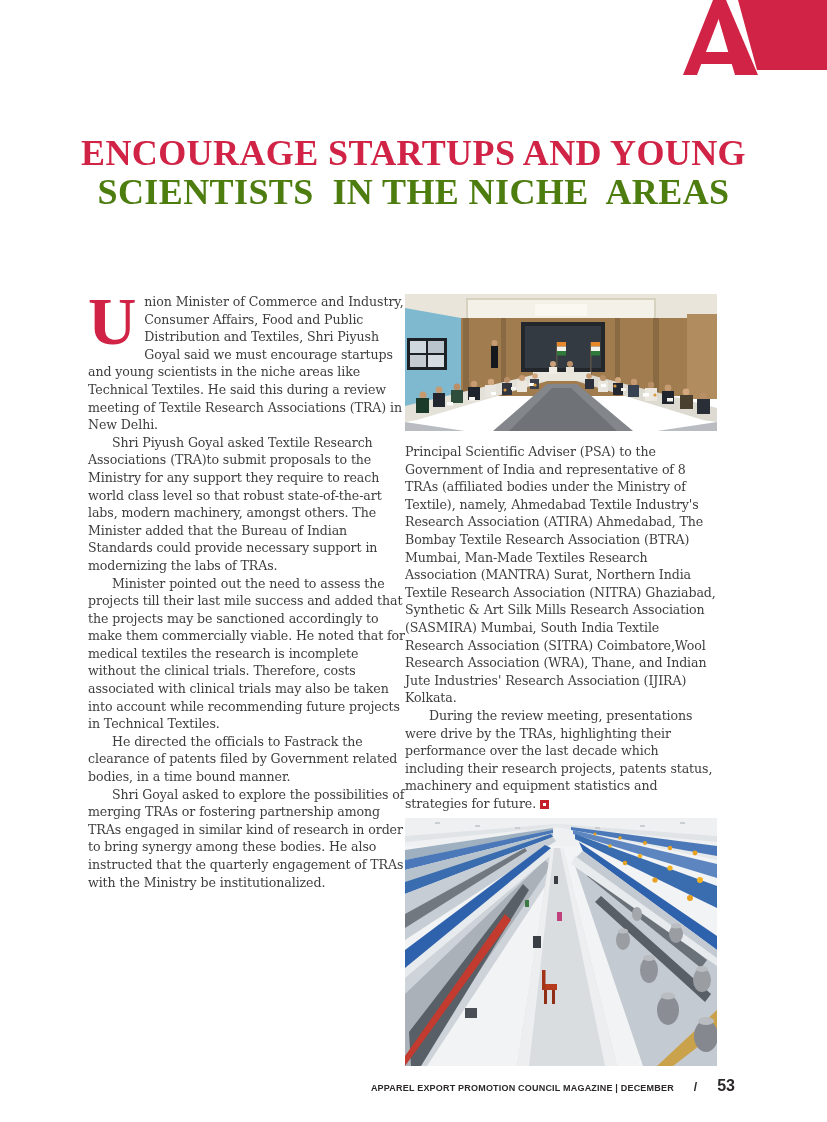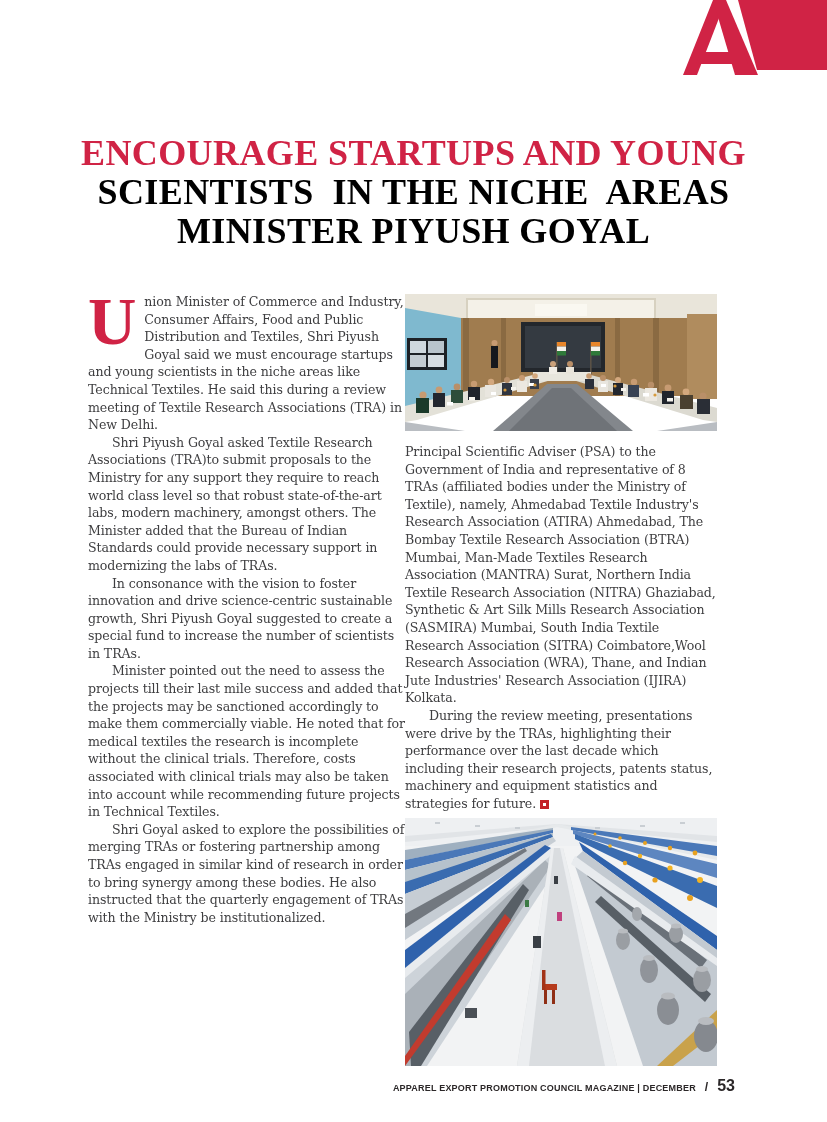--- a/index.html
+++ b/index.html
@@ -23,21 +23,21 @@
     text-align: center;
     font-family: Liberation Serif, serif;
     font-weight: bold;
     font-size: 36px;
     line-height: 39px;
     letter-spacing: 0.4px;
     margin-top: 32px;
   }
   .headline-line { white-space: pre-wrap; }
   .headline-line.accent { color: #d02345; }
-  .headline-line.grey   { color: #000000; }
+  .headline-line.grey   { color: #4d7c0f; }
 
   
   .col { position: absolute; font-size: 12.6px; line-height: 17.6px; color: #3e3e40; letter-spacing: -0.1px; }
   .col-left  { left: 88px;  top: 293px; width: 318px; }
   .col-right { left: 405px; top: 294px; width: 313px; }
   .col p { margin: 0; text-indent: 24px; }
   .col p.no-indent { text-indent: 0; }
 
   .dropcap {
     float: left;
@@ -69,21 +69,21 @@
   .photo { display: block; width: 312px; }
   .photo.meeting { height: 137px; margin-bottom: 12px; }
   .photo.factory { height: 248px; margin-top: 6px; }
 
   
   .footer {
     position: absolute;
     top: 1077px; right: 92px;
     display: flex;
     align-items: baseline;
-    gap: 9px;
+    gap: 20px;
     font-family: "Liberation Sans", sans-serif;
     font-weight: bold;
     color: #2b2728;
     margin-left: 16px;
   }
   .footer .mag { font-size: 9px; letter-spacing: 0.2px; }
   .footer .sep { font-size: 12px; }
   .footer .pageno { font-size: 16px; }
 </style>
 </head>
@@ -96,28 +96,27 @@
       <polygon points="33,0 46,0 17,75 3,75" fill="#d02345"></polygon>
       <polygon points="33,0 46,0 78,75 55,75" fill="#d02345"></polygon>
       <polygon points="20,52 64,52 68,64 16,64" fill="#d02345"></polygon>
       <polygon points="58,0 147,0 147,70 77,70" fill="#d02345"></polygon>
     </svg>
   </div>
 
   <div class="headline">
     <div class="headline-line accent">ENCOURAGE STARTUPS AND YOUNG</div>
     <div class="headline-line grey">SCIENTISTS  IN THE NICHE  AREAS</div>
-    <div class="headline-line grey">MINISTER PIYUSH GOYAL</div>
   </div>
 
   <div class="col col-left">
     <p class="no-indent"><span class="dropcap">U</span><span>nion Minister of Commerce and Industry, Consumer Affairs, Food and Public Distribution and Textiles, Shri Piyush Goyal said we must encourage startups and young scientists in the niche areas like Technical Textiles. He said this during a review meeting of Textile Research Associations (TRA) in New Delhi.</span></p>
     <p>Shri Piyush Goyal asked Textile Research Associations (TRA)to submit proposals to the Ministry for any support they require to reach world class level so that robust state-of-the-art labs, modern machinery, amongst others. The Minister added that the Bureau of Indian Standards could provide necessary support in modernizing the labs of TRAs.</p>
-    <p>In consonance with the vision to foster innovation and drive science-centric sustainable growth, Shri Piyush Goyal suggested to create a special fund to increase the number of scientists in TRAs.</p>
     <p>Minister pointed out the need to assess the projects till their last mile success and added that the projects may be sanctioned accordingly to make them commercially viable. He noted that for medical textiles the research is incomplete without the clinical trials. Therefore, costs associated with clinical trials may also be taken into account while recommending future projects in Technical Textiles.</p>
+    <p>He directed the officials to Fastrack the clearance of patents filed by Government related bodies, in a time bound manner.</p>
     <p>Shri Goyal asked to explore the possibilities of merging TRAs or fostering partnership among TRAs engaged in similar kind of research in order to bring synergy among these bodies. He also instructed that the quarterly engagement of TRAs with the Ministry be institutionalized.</p>
   </div>
 
   <div class="col col-right">
 
     <svg class="photo meeting" viewBox="0 0 312 137">
 
       <rect x="0" y="0" width="312" height="42" fill="#e9e5da"></rect>
       <rect x="62" y="5" width="188" height="24" fill="#f4f1e8" stroke="#d7d1c0" stroke-width="2"></rect>
       <rect x="130" y="10" width="52" height="12" fill="#faf8f1"></rect>

